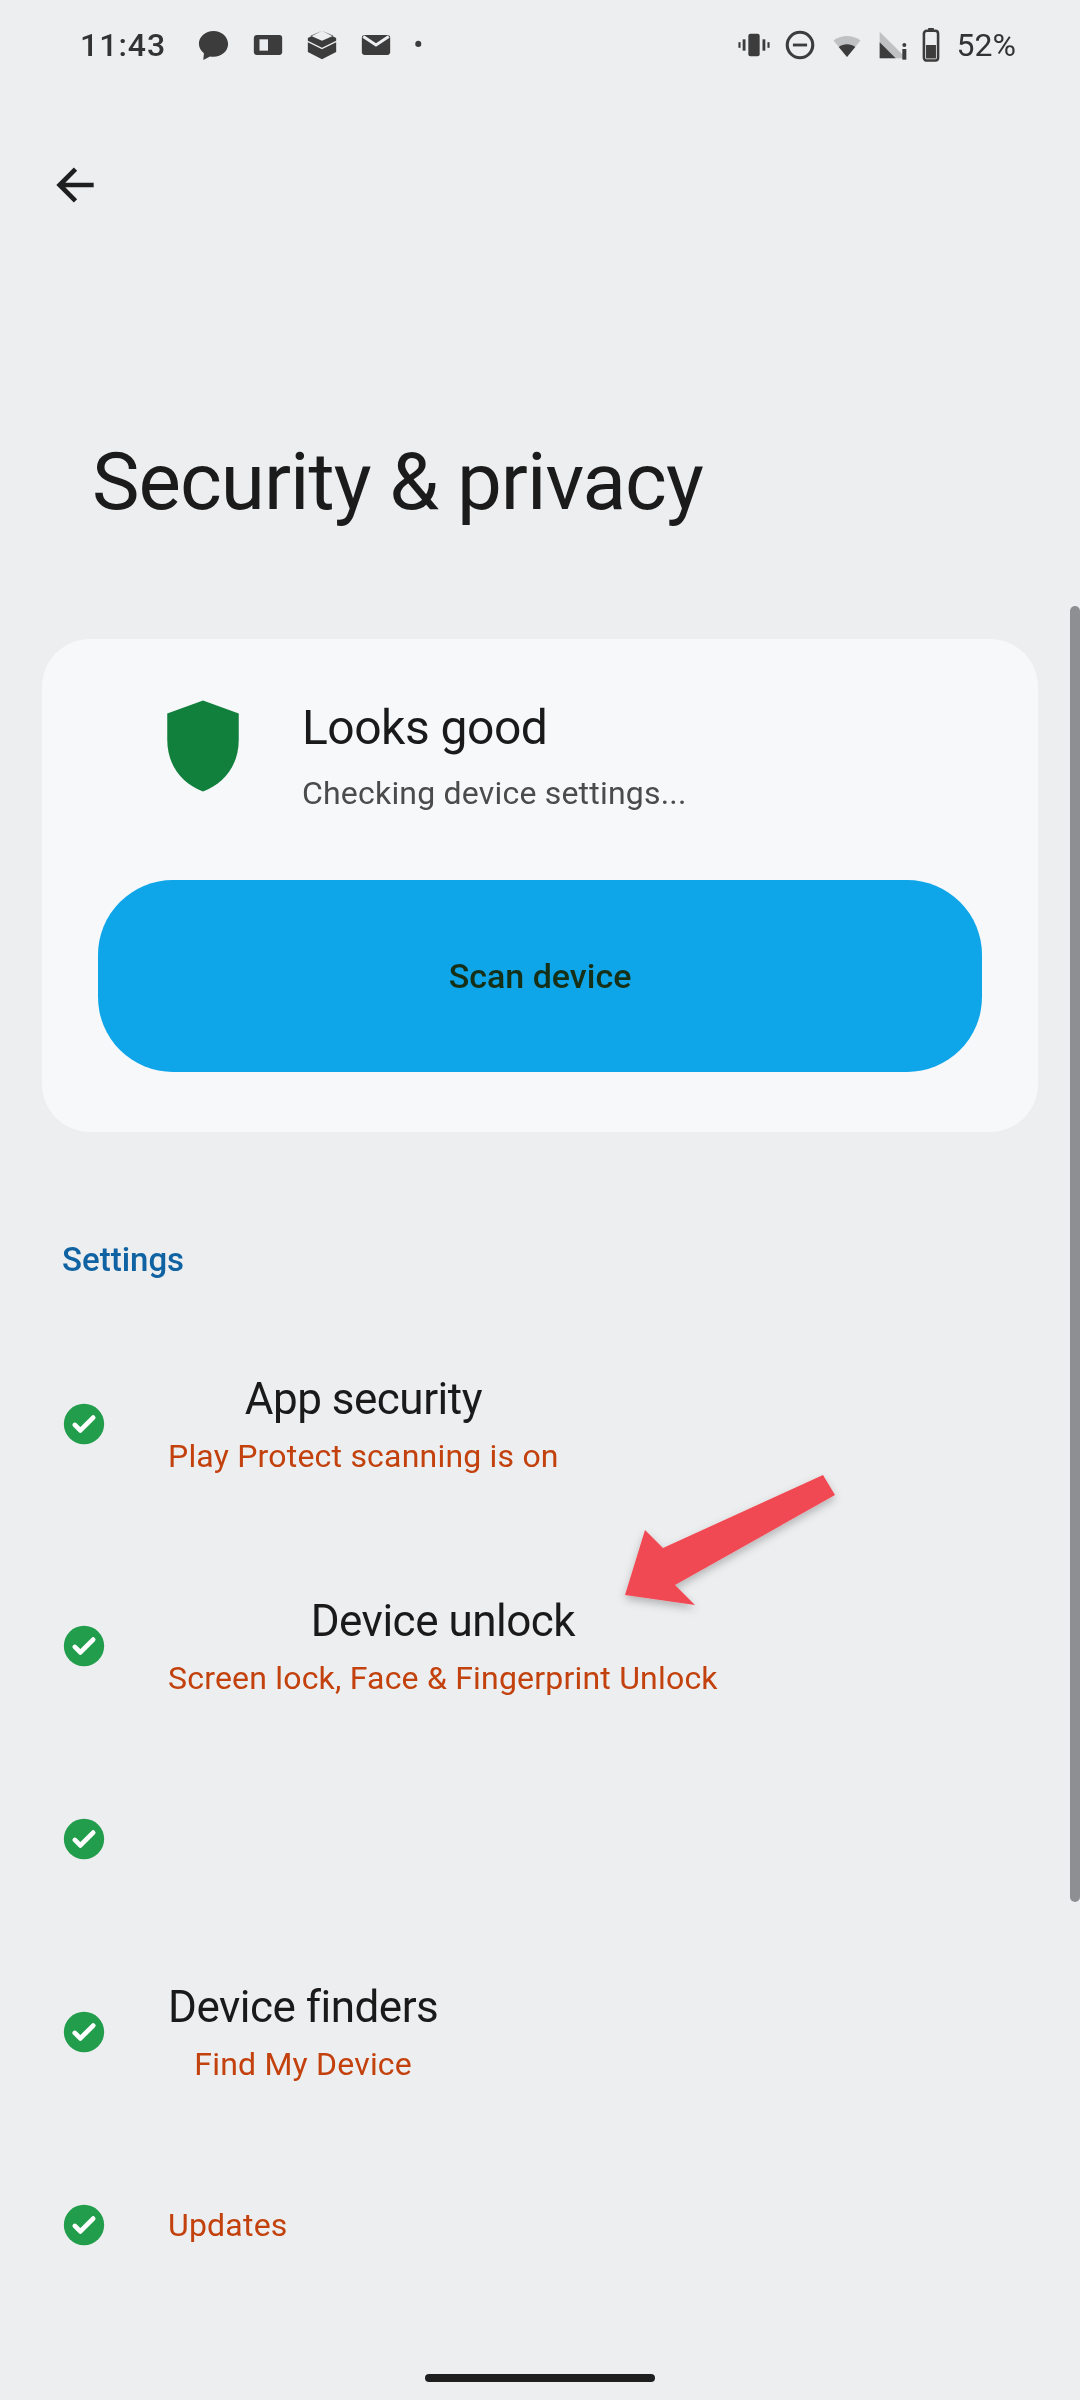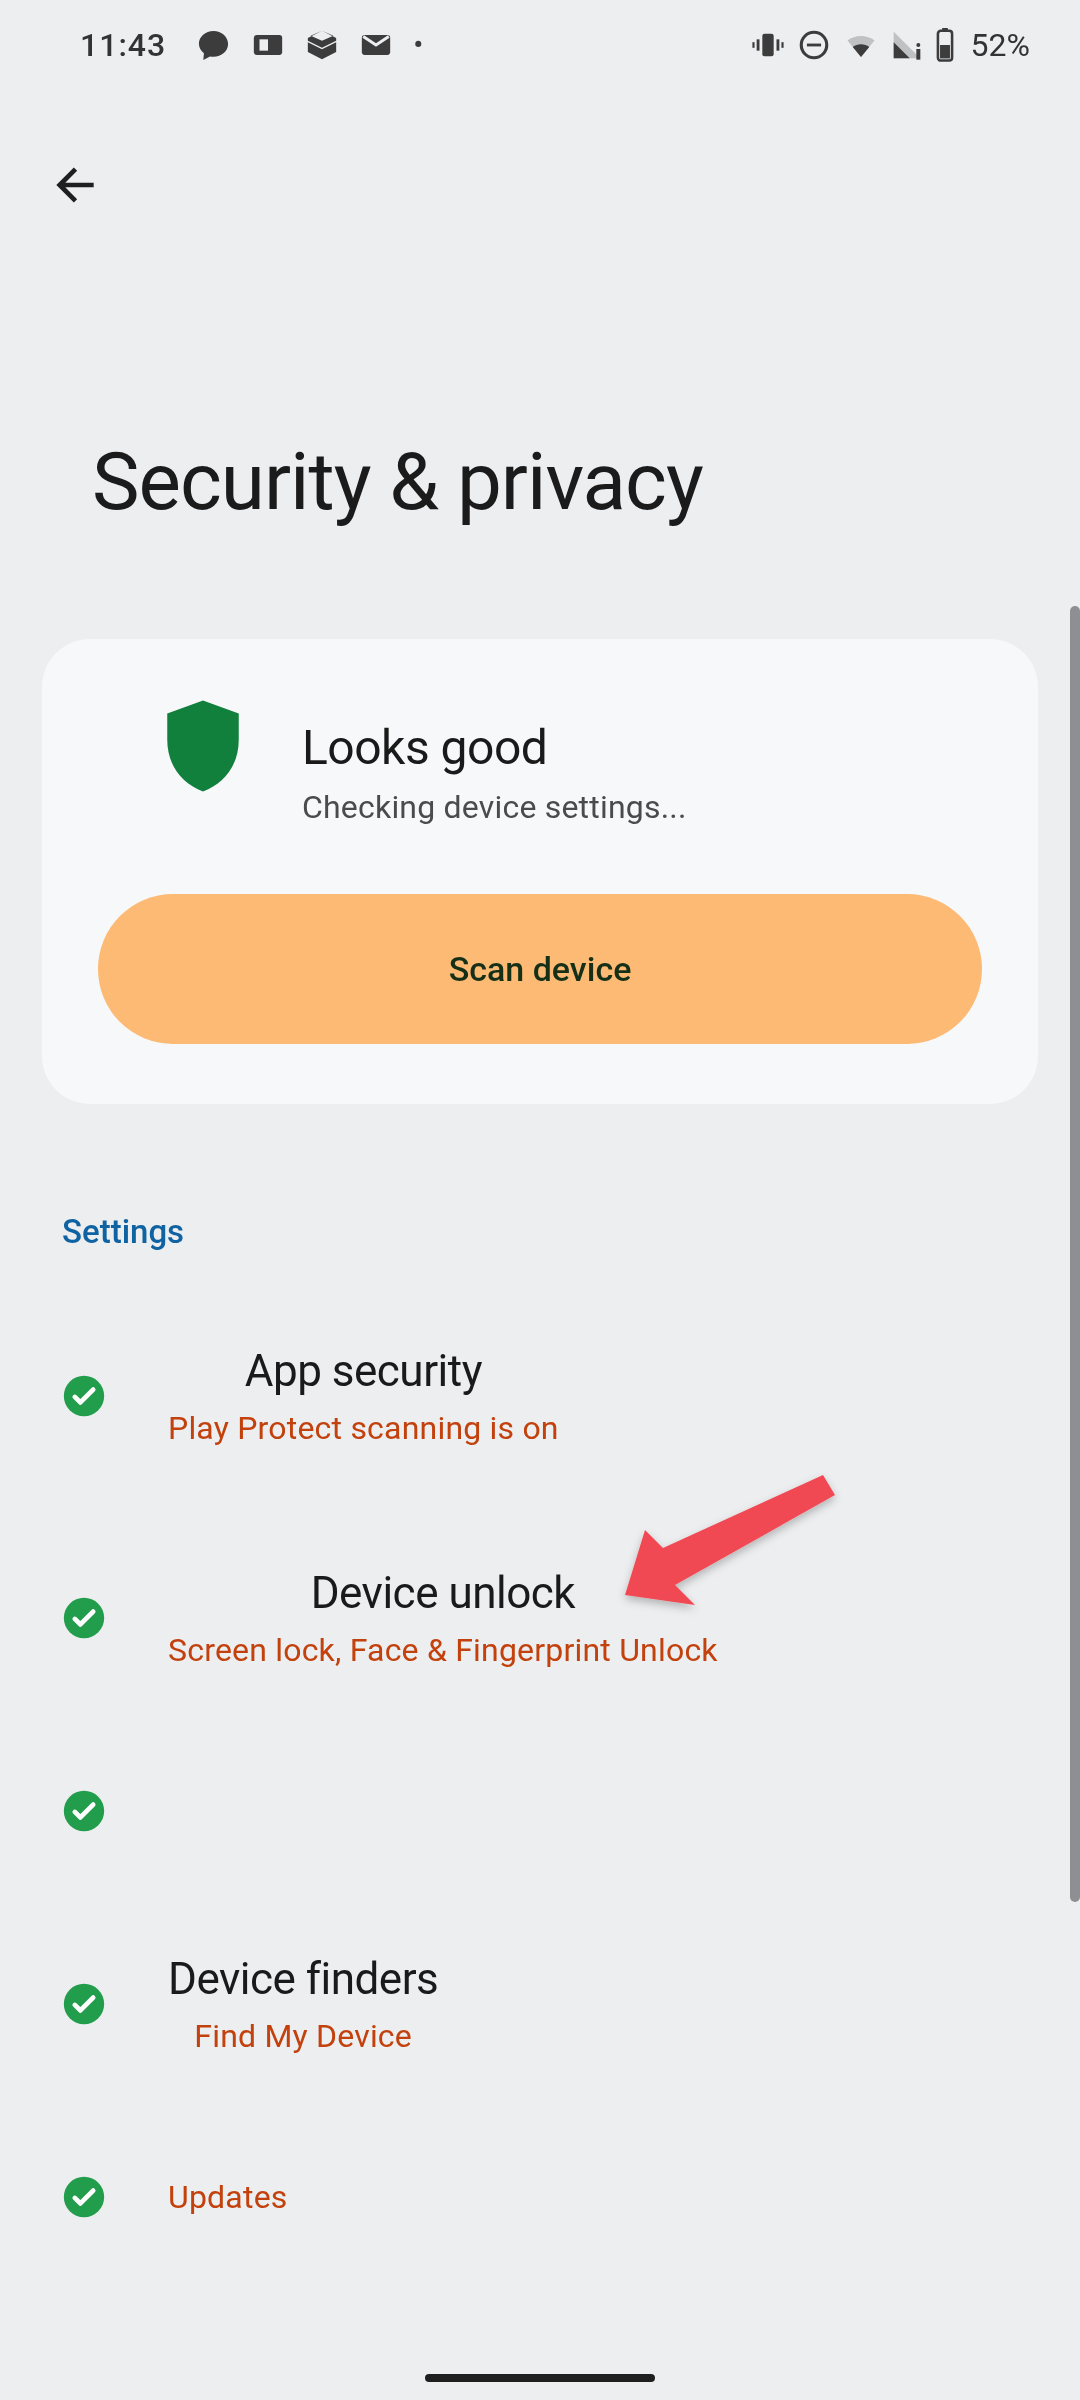--- a/index.html
+++ b/index.html
@@ -11,21 +11,21 @@
     color: #1f1f1f;
     overflow: hidden;
   }
 
   
   .status-bar {
     height: 90px;
     display: flex;
     align-items: center;
     justify-content: space-between;
-    padding: 0 50px 0 80px;
+    padding: 0 64px 0 80px;
     font-size: 30px;
     color: #3c3c3c;
   }
   .status-left { display: flex; align-items: center; gap: 20px; }
   .status-right { display: flex; align-items: center; gap: 12px; }
   .status-time { font-size: 32px; font-weight: 500; letter-spacing: 1px; margin-right: 10px; color:#333; }
   .status-icon { display: inline-flex; align-items: center; justify-content: center; }
   .status-dot { font-size: 30px; line-height: 1; color:#3c3c3c; }
 
   
@@ -55,32 +55,32 @@
   }
   .status-row {
     display: flex;
     align-items: flex-start;
     gap: 60px;
     padding-left: 66px;
   }
   .shield {
     flex: 0 0 auto;
   }
-  .status-texts { display: flex; flex-direction: column; gap: 12px; margin-top: 20px; }
+  .status-texts { display: flex; flex-direction: column; gap: 18px; }
   .status-title { font-size: 48px; font-weight: 400; color: #1a1a1a; letter-spacing: -0.5px;}
   .status-sub { font-size: 32px; color: #4b4b4b; letter-spacing: 0.2px;}
 
   .scan-btn {
     margin-top: 68px;
-    background: #fdba74;
+    background: #0ea5e9;
     color: #163018;
     font-size: 34px;
     font-weight: 500;
     width: 100%;
-    height: 150px;
+    height: 192px;
     border-radius: 75px;
     display: flex;
     align-items: center;
     justify-content: center;
   }
 
   
   .section-header {
     color: #1063a3;
     font-size: 33px;

